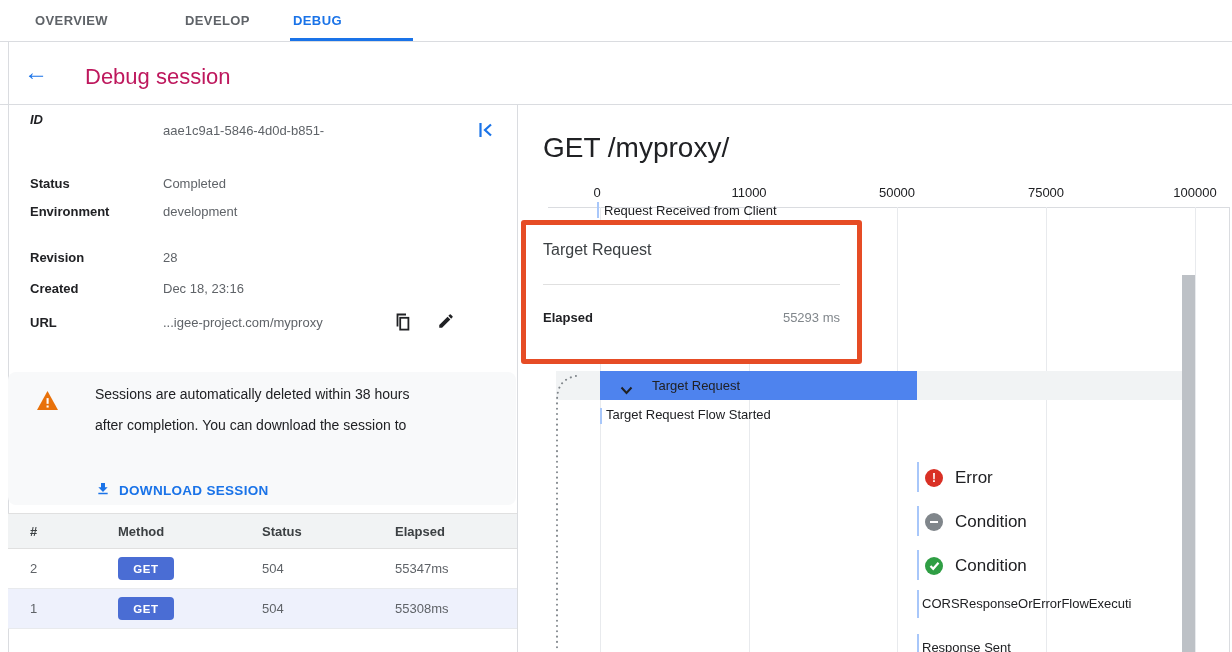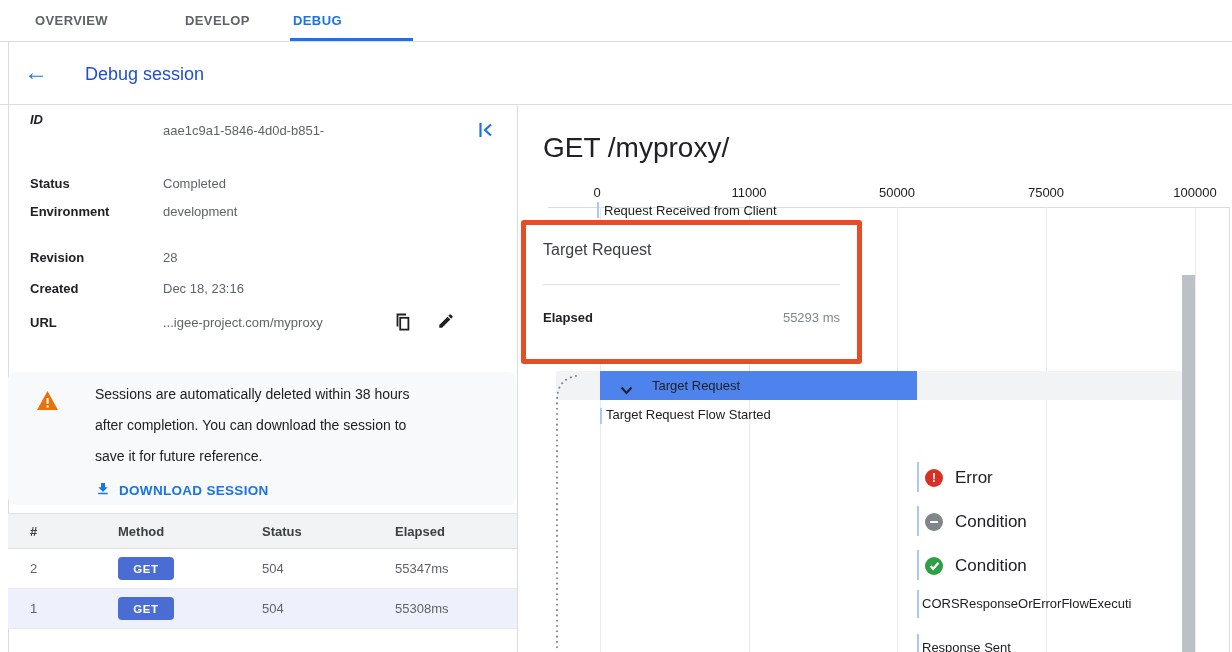--- a/index.html
+++ b/index.html
@@ -11,21 +11,21 @@
   
   .tab { top:0; height:41px; display:flex; align-items:center; font-size:13px; font-weight:700;
          letter-spacing:.4px; color:#5f6368; cursor:pointer; }
   .tab.active { color:#1a73e8; }
   .tab-underline { top:38px; height:3px; background:#1a73e8; }
   .hline { height:1px; background:#dadce0; }
   .vline { width:1px; background:#dadce0; }
 
   
   .back-arrow { font-size:24px; color:#1a73e8; line-height:24px; cursor:pointer; }
-  .page-title { font-size:18px; color:#1d4ed8; }
+  .page-title { font-size:22px; color:#be185d; }
 
   
   .f-label { left:30px; font-size:13px; font-weight:700; color:#202124; }
   .f-value { left:163px; font-size:13px; color:#5f6368; }
 
   
   .warn-card { left:8px; top:372px; width:508px; height:133px; background:#f8f9fa; border-radius:8px; }
   .warn-text { font-size:14px; color:#202124; line-height:31px; }
   .dl-link { display:flex; align-items:center; gap:8px; color:#1a73e8; font-size:13.5px;
              font-weight:700; letter-spacing:.3px; cursor:pointer; }
@@ -130,21 +130,20 @@
     <div class="abs" style="left:28px;top:18px;">
       <svg width="23" height="21" viewBox="0 0 24 22">
         <path d="M1 21 H23 L12 1 Z" fill="#e8710a"></path>
         <rect x="11" y="8.5" width="2.2" height="6" fill="#fff"></rect>
         <rect x="11" y="16.2" width="2.2" height="2.2" fill="#fff"></rect>
       </svg>
     </div>
     <div class="abs warn-text" style="left:87px;top:7px;width:420px;">
       <span style="display:block;">Sessions are automatically deleted within 38 hours</span>
       <span style="display:block;">after completion. You can download the session to</span>
-      <span style="display:block;">save it for future reference.</span>
     </div>
     <div class="abs dl-link" style="left:87px;top:109px;">
       <span>
         <svg width="16" height="16" viewBox="0 0 24 24" fill="#1a73e8">
           <path d="M5 20h14v-2.4H5V20zM19 9.5h-4V3H9v6.5H5l7 7 7-7z"></path>
         </svg>
       </span>
       <span>DOWNLOAD SESSION</span>
     </div>
   </div>

